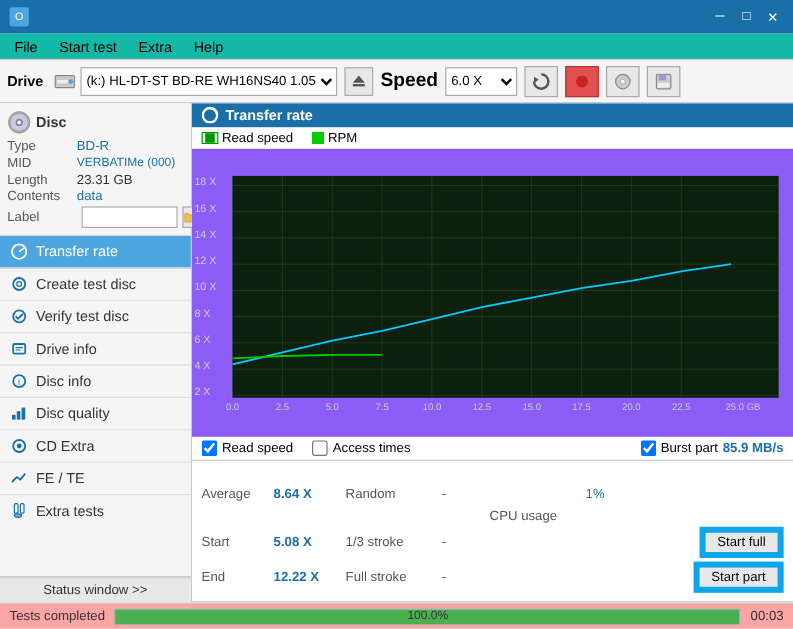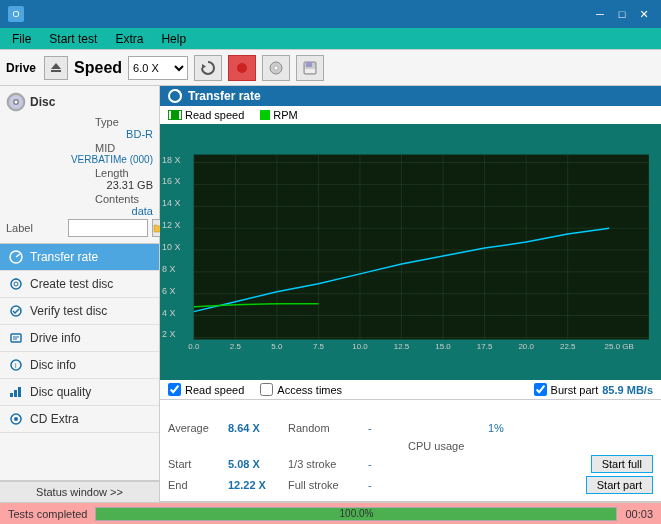--- a/index.html
+++ b/index.html
@@ -25,21 +25,21 @@
     .speed-select { width: 60px; height: 24px; font-size: 11px; border: 1px solid #aaa; background: white; }
     .toolbar-btn { width: 28px; height: 26px; background: #e8e8e8; border: 1px solid #aaa; cursor: pointer; display: flex; align-items: center; justify-content: center; font-size: 14px; }
 
     
     .main { display: flex; height: calc(524px - 28px - 22px - 36px - 22px); }
 
     
     .sidebar { width: 160px; min-width: 160px; background: #f5f5f5; border-right: 1px solid #ccc; display: flex; flex-direction: column; }
     .disc-info-panel { padding: 6px; border-bottom: 1px solid #ccc; }
     .disc-header { display: flex; align-items: center; gap: 4px; margin-bottom: 4px; }
-    .disc-row { display: flex; align-items: flex-end; margin-bottom: 2px; flex-direction: column; }
+    .disc-row { display: flex; align-items: flex-start; margin-bottom: 2px; }
     .disc-key { color: #555; font-size: 11px; width: 58px; flex-shrink: 0; }
     .disc-val { color: #1a6fa8; font-size: 11px; }
     .disc-val-black { color: #333; font-size: 11px; }
     .label-row { display: flex; align-items: center; gap: 4px; margin-top: 2px; }
     .label-input { width: 80px; height: 18px; border: 1px solid #aaa; font-size: 10px; padding: 1px 3px; }
     .label-btn { width: 18px; height: 18px; background: #e8e8e8; border: 1px solid #aaa; cursor: pointer; display: flex; align-items: center; justify-content: center; font-size: 11px; }
 
     
     .sidebar-nav { flex: 1; overflow-y: auto; }
     .nav-item { display: flex; align-items: center; gap: 6px; padding: 5px 8px; cursor: pointer; font-size: 12px; color: #333; border-bottom: 1px solid #e0e0e0; }
@@ -69,21 +69,21 @@
 
     
     .stats-area { padding: 4px 8px; border-bottom: 1px solid #ccc; }
     .stats-row { display: flex; align-items: center; margin-bottom: 3px; }
     .stat-label { width: 60px; color: #555; font-size: 11px; }
     .stat-val { width: 60px; color: #1a6fa8; font-weight: bold; font-size: 11px; }
     .stat-label2 { width: 80px; color: #555; font-size: 11px; }
     .stat-val2 { width: 40px; color: #1a6fa8; font-size: 11px; }
     .stat-label3 { width: 80px; color: #555; font-size: 11px; margin-top: 36px; }
     .stat-val3 { color: #1a6fa8; font-size: 11px; flex: 1; }
-    .stat-btn { margin-left: auto; padding: 2px 10px; background: #e8e8e8; border: 1px solid #0ea5e9; cursor: pointer; font-size: 11px; }
+    .stat-btn { margin-left: auto; padding: 2px 10px; background: #e8e8e8; border: 5px solid #0ea5e9; cursor: pointer; font-size: 11px; }
 
     
     .status-bar { height: 22px; background: #fca5a5; border-top: 1px solid #ccc; display: flex; align-items: center; gap: 8px; padding: 0 8px; }
     .status-text { font-size: 11px; color: #333; flex: 0 0 auto; }
     .progress-bar-container { flex: 1; height: 14px; background: #ddd; border: 1px solid #aaa; position: relative; }
     .progress-bar-fill { height: 100%; background: #4caf50; position: absolute; left: 0; top: 0; }
     .progress-text { position: absolute; left: 0; right: 0; top: 0; bottom: 0; display: flex; align-items: center; justify-content: center; font-size: 10px; color: #333; }
     .time-text { font-size: 11px; color: #333; flex: 0 0 auto; }
 
     
@@ -105,20 +105,30 @@
 
 <div class="menu-bar">
   <span class="menu-item">File</span>
   <span class="menu-item">Start test</span>
   <span class="menu-item">Extra</span>
   <span class="menu-item">Help</span>
 </div>
 
 <div class="toolbar">
   <span class="toolbar-label">Drive</span>
+  <div style="display:flex;align-items:center;gap:3px;">
+    <svg width="20" height="20" viewBox="0 0 20 20">
+      <rect x="2" y="5" width="16" height="10" rx="1" fill="#ccc" stroke="#888" stroke-width="1"></rect>
+      <rect x="3" y="8" width="10" height="4" rx="0.5" fill="#eee" stroke="#aaa" stroke-width="0.5"></rect>
+      <circle cx="15" cy="10" r="2" fill="#4da6e0"></circle>
+    </svg>
+    <select class="drive-select">
+      <option>(k:)  HL-DT-ST BD-RE  WH16NS40 1.05</option>
+    </select>
+  </div>
   <button class="eject-btn">
     <svg width="14" height="14" viewBox="0 0 14 14">
       <polygon points="7,2 12,8 2,8" fill="#555"></polygon>
       <rect x="2" y="9" width="10" height="2" fill="#555"></rect>
     </svg>
   </button>
   <span class="speed-label">Speed</span>
   <select class="speed-select">
     <option>6.0 X</option>
   </select>
@@ -298,21 +308,21 @@
           <div style="width:8px;height:8px;background:#009900;"></div>
         </div>
         <span>Read speed</span>
       </div>
       <div class="legend-item">
         <div style="width:10px;height:10px;background:#00cc00;"></div>
         <span>RPM</span>
       </div>
     </div>
 
-    <div style="flex:1;position:relative;background:#0f766e;padding:2px 12px 2px 2px;">
+    <div style="flex:1;position:relative;background:#8b5cf6;padding:2px 12px 2px 2px;">
       <svg width="100%" height="100%" viewBox="0 0 490 200" style="display:block;">
 
         <text x="0" y="10" fill="#ccc" font-size="9" text-anchor="start">18 X</text>
         <text x="0" y="32" fill="#ccc" font-size="9" text-anchor="start">16 X</text>
         <text x="0" y="54" fill="#ccc" font-size="9" text-anchor="start">14 X</text>
         <text x="0" y="76" fill="#ccc" font-size="9" text-anchor="start">12 X</text>
         <text x="0" y="98" fill="#ccc" font-size="9" text-anchor="start">10 X</text>
         <text x="0" y="120" fill="#ccc" font-size="9" text-anchor="start">8 X</text>
         <text x="0" y="142" fill="#ccc" font-size="9" text-anchor="start">6 X</text>
         <text x="0" y="164" fill="#ccc" font-size="9" text-anchor="start">4 X</text>

